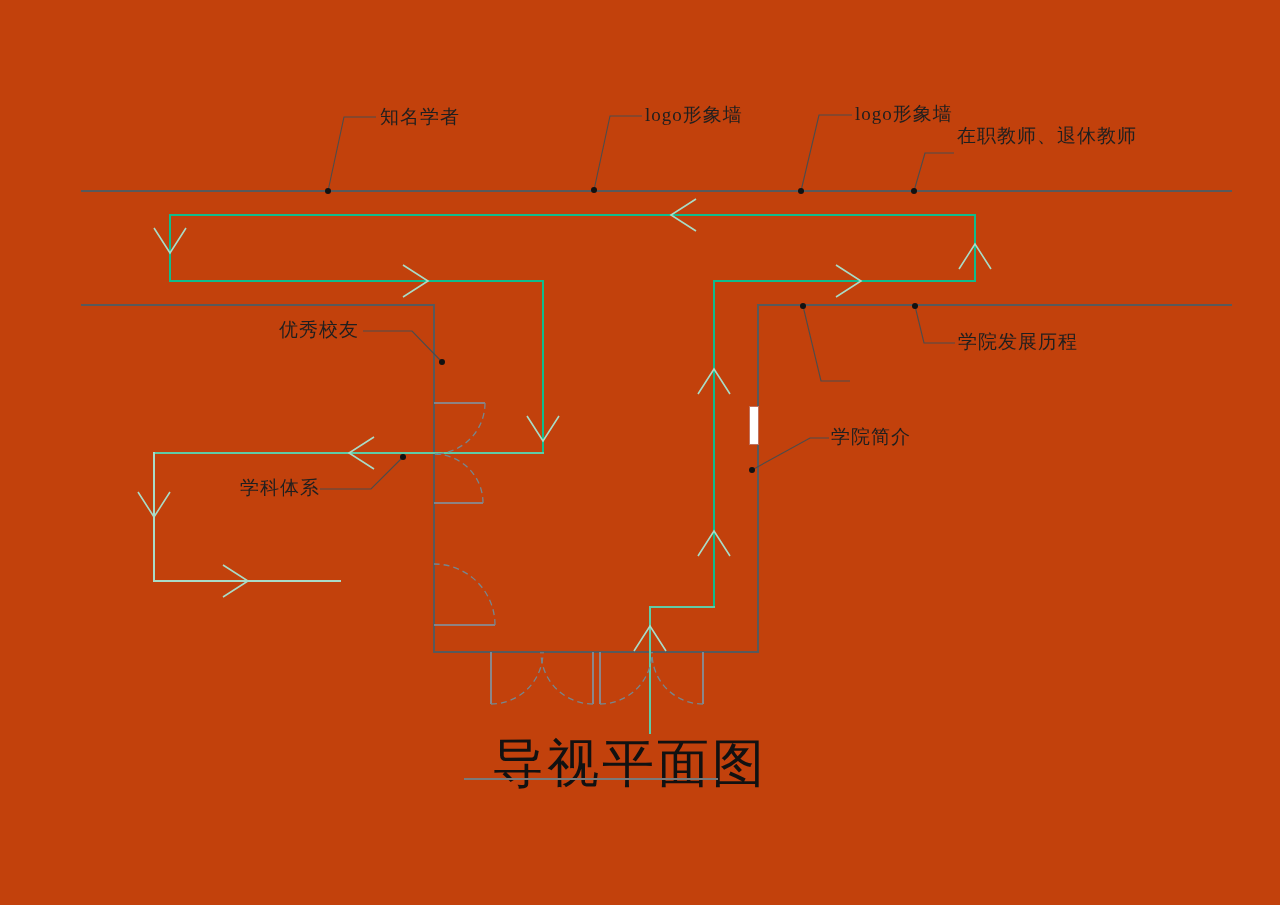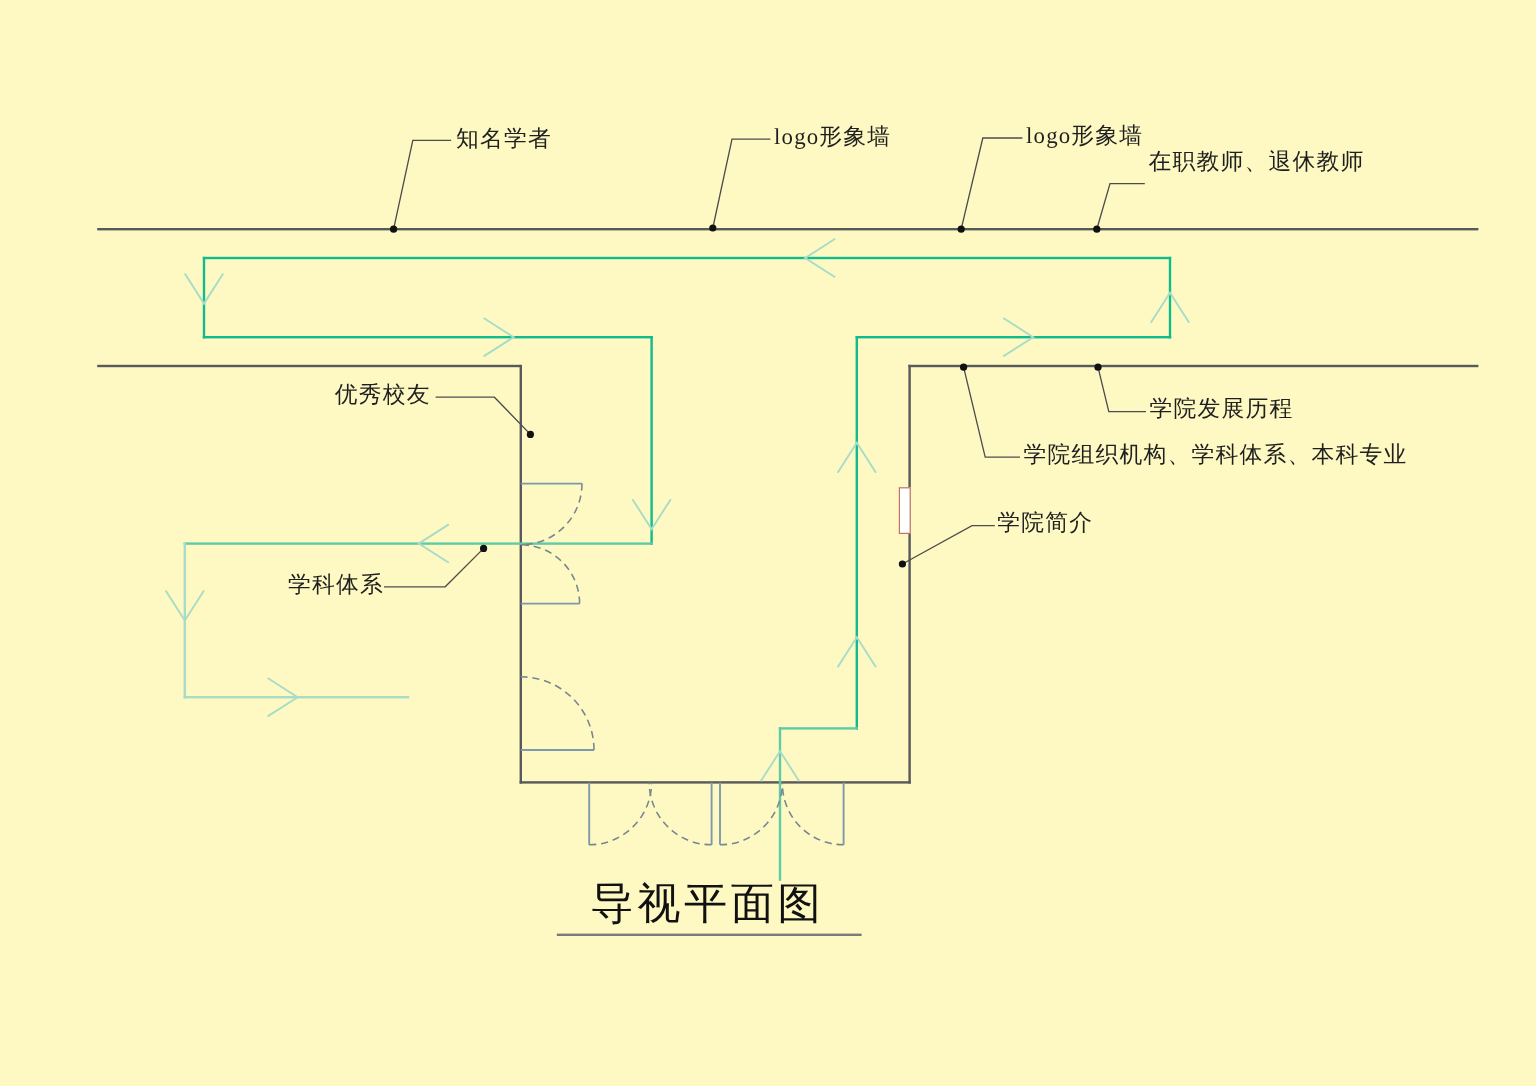--- a/index.html
+++ b/index.html
@@ -1,35 +1,35 @@
 <!DOCTYPE html>
 <html><head>
 <meta charset="utf-8">
 <style>
   html,body{margin:0;padding:0;background:#ffffff;}
   #stage{
-    position:relative;width:1280px;height:905px;background:#fef9c3;overflow:hidden;
+    position:relative;width:1280px;height:905px;background:#c2410c;overflow:hidden;
     font-family:"Liberation Serif","DejaVu Serif",serif;
   }
   .hline,.vline{position:absolute;}
   .wall{background:#58595b;}
   .g-main{background:#10bc8c;}
   .g-mid{background:#5fcba6;}
   .g-pale{background:#a9dcc7;}
   svg.overlay{position:absolute;left:0;top:0;width:1280px;height:905px;}
   .lbl{
     position:absolute;color:#1f1f1f;font-size:19px;line-height:1.1;white-space:nowrap;
     letter-spacing:1px;
   }
   .red-rect{
     position:absolute;left:749px;top:406px;width:10px;height:39px;
     border:1.5px solid #c1725e;background:#ffffff;box-sizing:border-box;
   }
   .title{
-    position:absolute;left:492px;top:729px;font-size:36px;color:#111111;
+    position:absolute;left:492px;top:729px;font-size:52px;color:#111111;
     letter-spacing:3px;white-space:nowrap;
   }
   .title-underline{
     position:absolute;left:464px;top:778px;width:254px;height:2px;background:#7a7a7a;
   }
 </style>
 </head>
 <body>
 
 <div id="stage">
@@ -117,20 +117,19 @@
   </svg>
 
   <div class="red-rect"></div>
 
   <div class="lbl" style="left:380px;top:107px;">知名学者</div>
   <div class="lbl" style="left:645px;top:105px;">logo形象墙</div>
   <div class="lbl" style="left:855px;top:104px;">logo形象墙</div>
   <div class="lbl" style="left:957px;top:126px;">在职教师、退休教师</div>
   <div class="lbl" style="left:279px;top:320px;">优秀校友</div>
   <div class="lbl" style="left:958px;top:332px;font-family:Liberation Serif, serif;">学院发展历程</div>
-  <div class="lbl" style="left:853px;top:370px;">学院组织机构、学科体系、本科专业</div>
   <div class="lbl" style="left:831px;top:427px;">学院简介</div>
   <div class="lbl" style="left:240px;top:478px;">学科体系</div>
 
   <div class="title">导视平面图</div>
   <div class="title-underline"></div>
 
 </div>
 
 </body></html>

